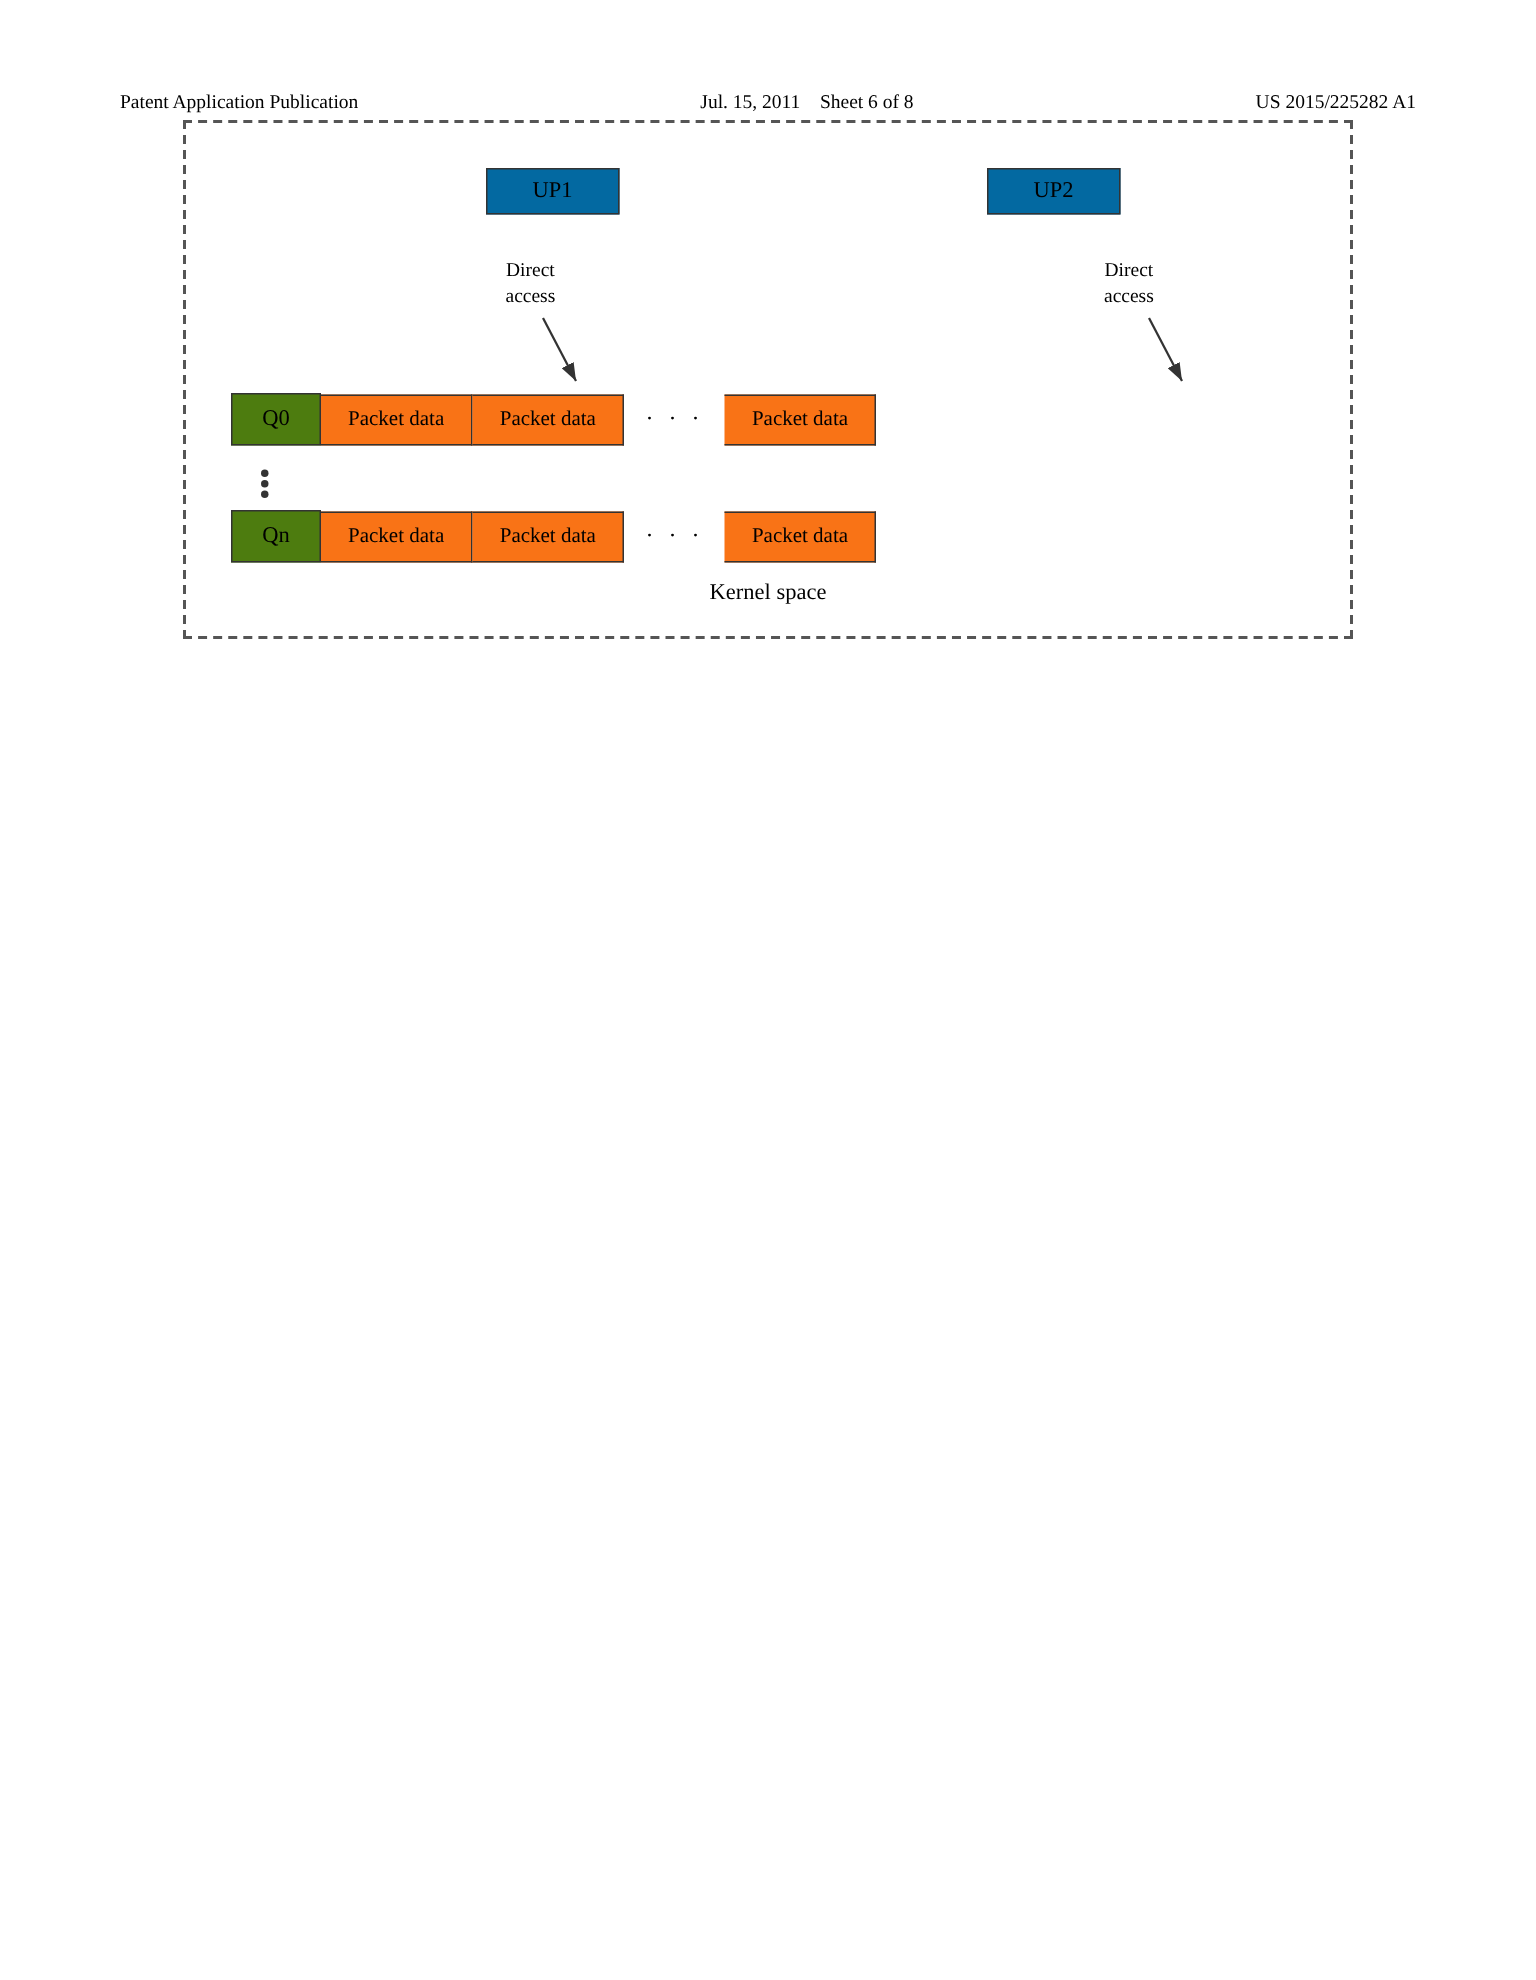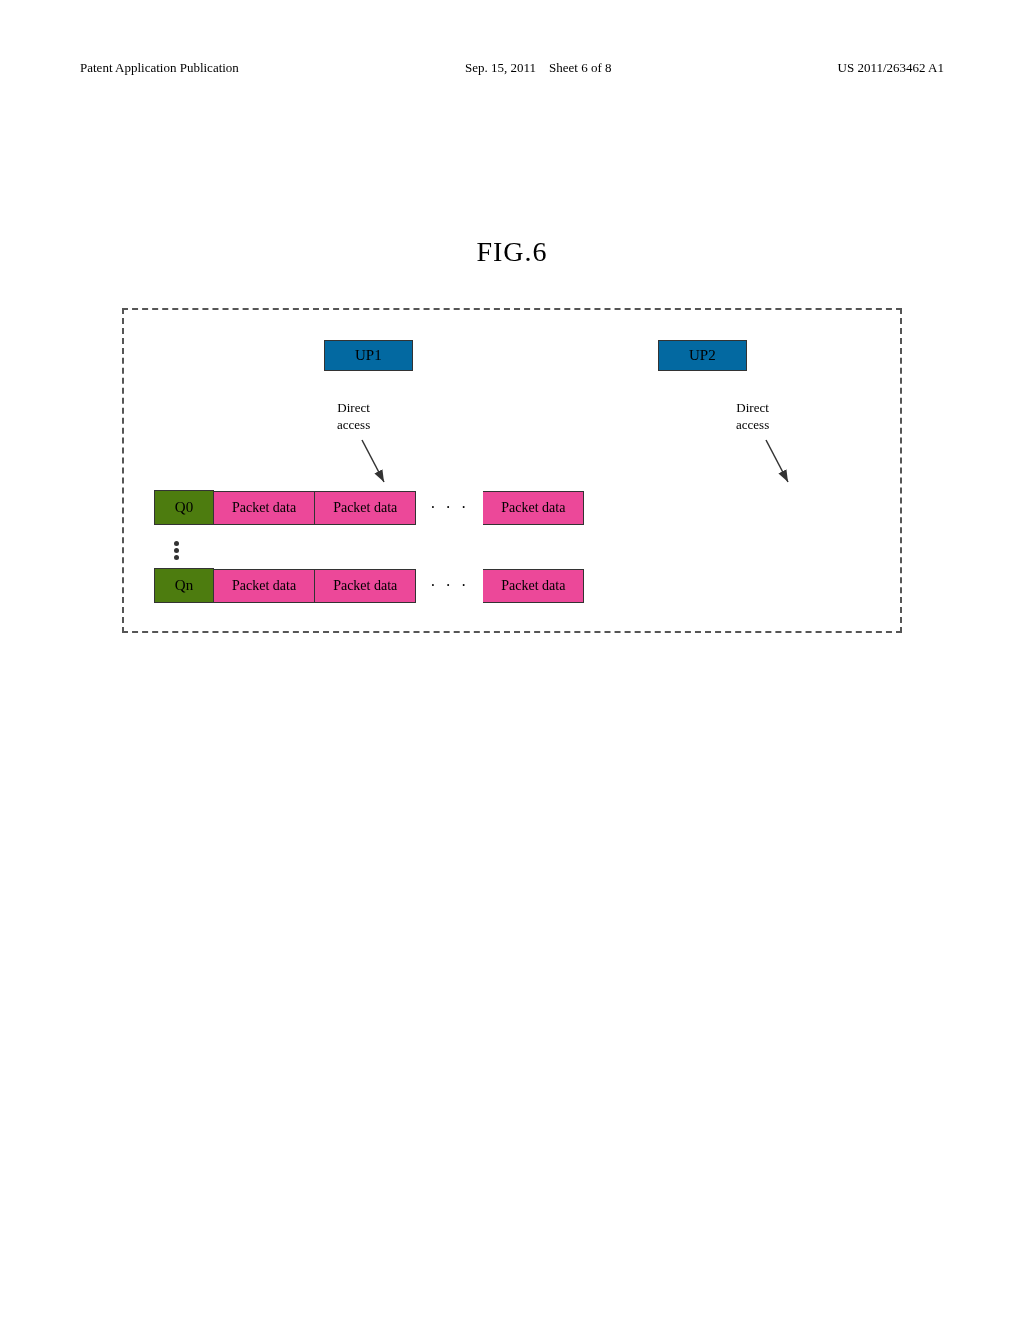--- a/index.html
+++ b/index.html
@@ -80,21 +80,21 @@
       min-width: 60px;
       background: #4d7c0f;
     }
 
     .packet-cell {
       border: 1.5px solid #333;
       border-left: none;
       padding: 8px 18px;
       font-size: 14px;
       text-align: center;
-      background: #ec4899;
+      background: #f97316;
     }
 
     .dots-cell {
       padding: 8px 14px;
       font-size: 16px;
       text-align: center;
       letter-spacing: 3px;
     }
 
     .vertical-dots {
@@ -122,27 +122,26 @@
     }
   </style>
 </head>
 <body>
 
 <div class="page">
 
   <div class="header">
     <div class="header-left">Patent Application Publication</div>
     <div class="header-center">
-      <span>Sep. 15, 2011</span>&nbsp;&nbsp;&nbsp;
+      <span>Jul. 15, 2011</span>&nbsp;&nbsp;&nbsp;
       <span>Sheet 6 of 8</span>
     </div>
-    <div class="header-right">US 2011/263462 A1</div>
+    <div class="header-right">US 2015/225282 A1</div>
   </div>
 
-  <div class="fig-title">FIG.6</div>
 
   <div class="diagram-container">
 
     <div style="position: relative; margin-bottom: 0;">
 
       <div style="display: flex; align-items: center; padding-left: 100px; gap: 0; margin-bottom: 0; position: relative;">
 
         <div style="width: 70px;"></div>
 
         <div style="position: absolute; left: 170px; top: 0;">
@@ -191,16 +190,17 @@
       <div class="queue-row">
         <div class="queue-label">Qn</div>
         <div class="packet-cell">Packet data</div>
         <div class="packet-cell">Packet data</div>
         <div class="dots-cell">· · ·</div>
         <div class="packet-cell">Packet data</div>
       </div>
 
     </div>
 
+    <div class="kernel-space-label">Kernel space</div>
 
   </div>
 
 </div>
 
 </body></html>

